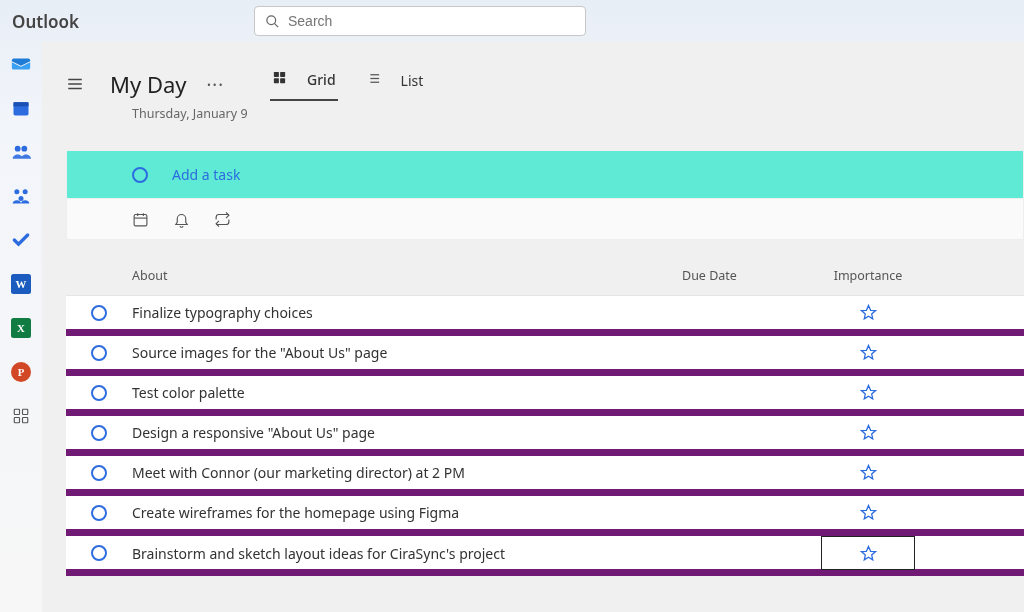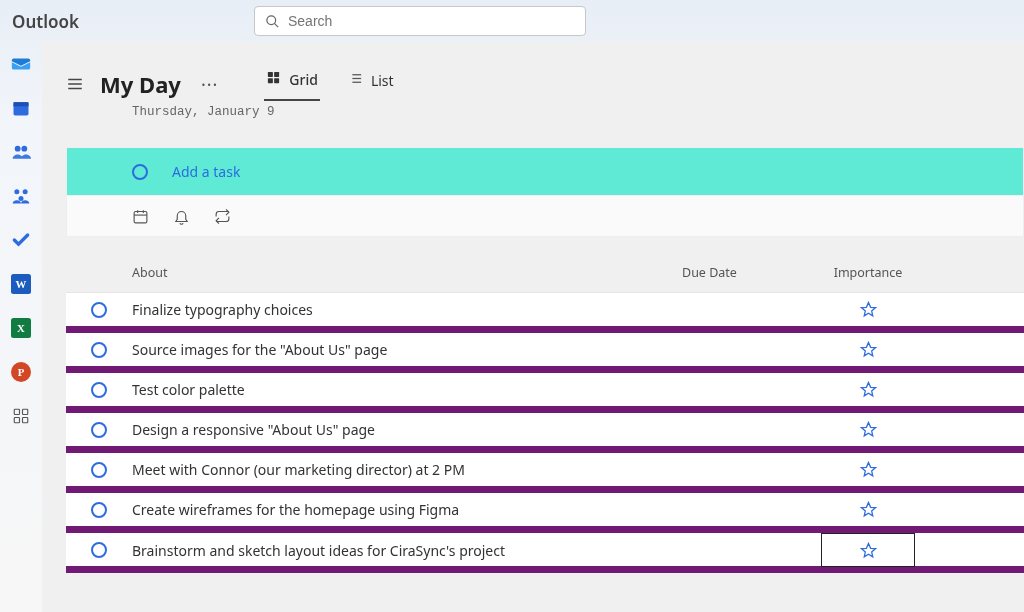--- a/index.html
+++ b/index.html
@@ -19,26 +19,26 @@
   .leftrail { position: absolute; left: 0; top: 42px; bottom: 0; width: 42px;
               display: flex; flex-direction: column; align-items: center; gap: 20px; padding-top: 10px; }
   .rail-icn { width: 24px; height: 24px; display:flex; align-items:center; justify-content:center; cursor:pointer; }
 
   
   .main { position: absolute; left: 42px; right: 0; top: 42px; bottom: 0; background: #f0f0f0; }
   .content { padding: 24px 0 0 0; }
 
   .header-row { display:flex; align-items:center; padding: 0 0 0 24px; gap: 16px; }
   .menu-icn { display:flex; cursor:pointer; }
-  .page-title { font-size: 22px; font-weight: 700; color: #222; }
+  .page-title { font-size: 22px; font-weight: 400; color: #222; margin-left: 10px; }
   .more-dots { color: #555; font-size: 18px; letter-spacing: 1px; cursor:pointer; padding: 0 4px; line-height: 1; }
   .views { display:flex; gap: 26px; margin-left: 26px; align-items: center; }
-  .view-btn { display:flex; align-items:center; gap:8px; font-size:14px; color:#333; cursor:pointer; padding: 4px 2px 10px; }
+  .view-btn { display:flex; align-items:center; gap:20px; font-size:14px; color:#333; cursor:pointer; padding: 4px 2px 10px; }
   .view-btn.active { border-bottom: 2.5px solid #444; font-weight:500; }
-  .date-line { padding: 4px 0 0 90px; font-size: 12.5px; color:#666;font-family:Liberation Mono, monospace; }
+  .date-line { padding: 4px 0 0 90px; font-size: 12.5px; color:#666; }
 
   
   .addtask-card { margin: 28px 0 0 24px; }
   .addtask-row { background:#5eead4; height: 48px; display:flex; align-items:center;
                  padding: 0 0 0 65px; gap: 24px; border: 1px solid #eee; border-bottom:none; }
   .circle-open { width: 16px; height:16px; border: 2px solid #2d6cdf; border-radius:50%; }
   .addtask-label { color:#2d6cdf; font-size:14px; cursor:text; }
   .addtask-tools { background:#fafafa; height: 42px; display:flex; align-items:center;
                    padding: 0 0 0 65px; gap: 24px; border:1px solid #eee; color:#555; }
   .tool-icn { display:flex; cursor:pointer; }

